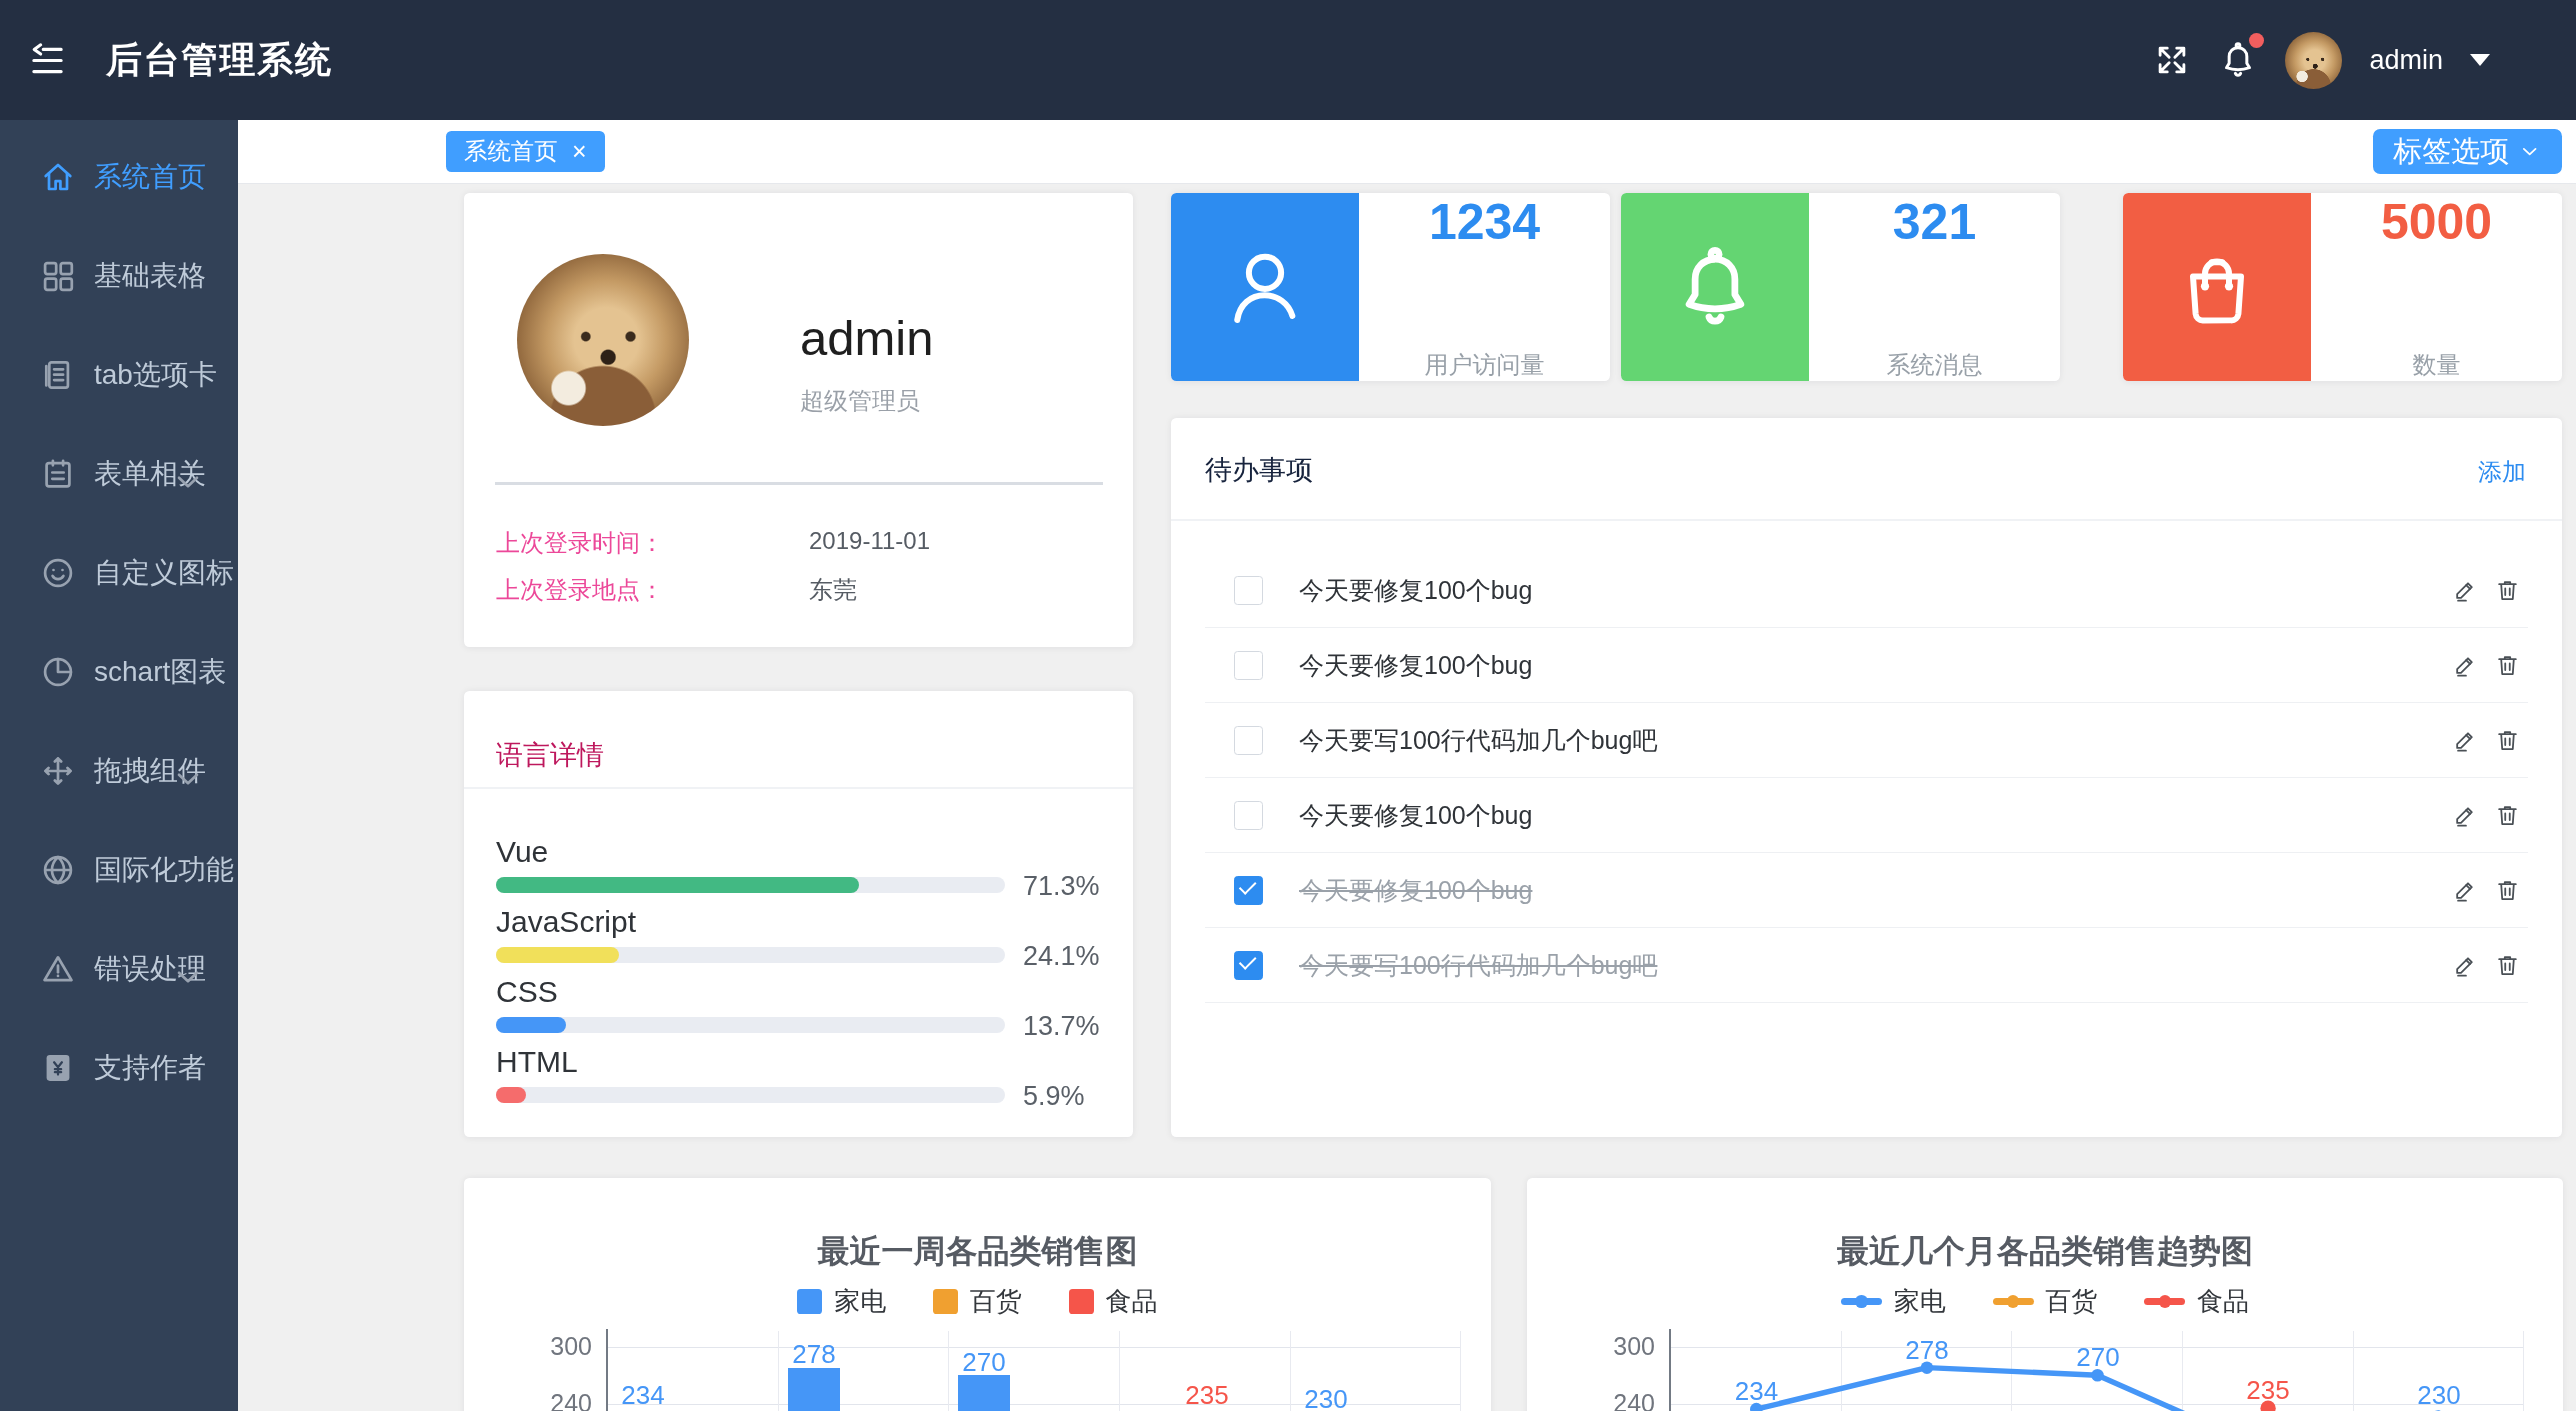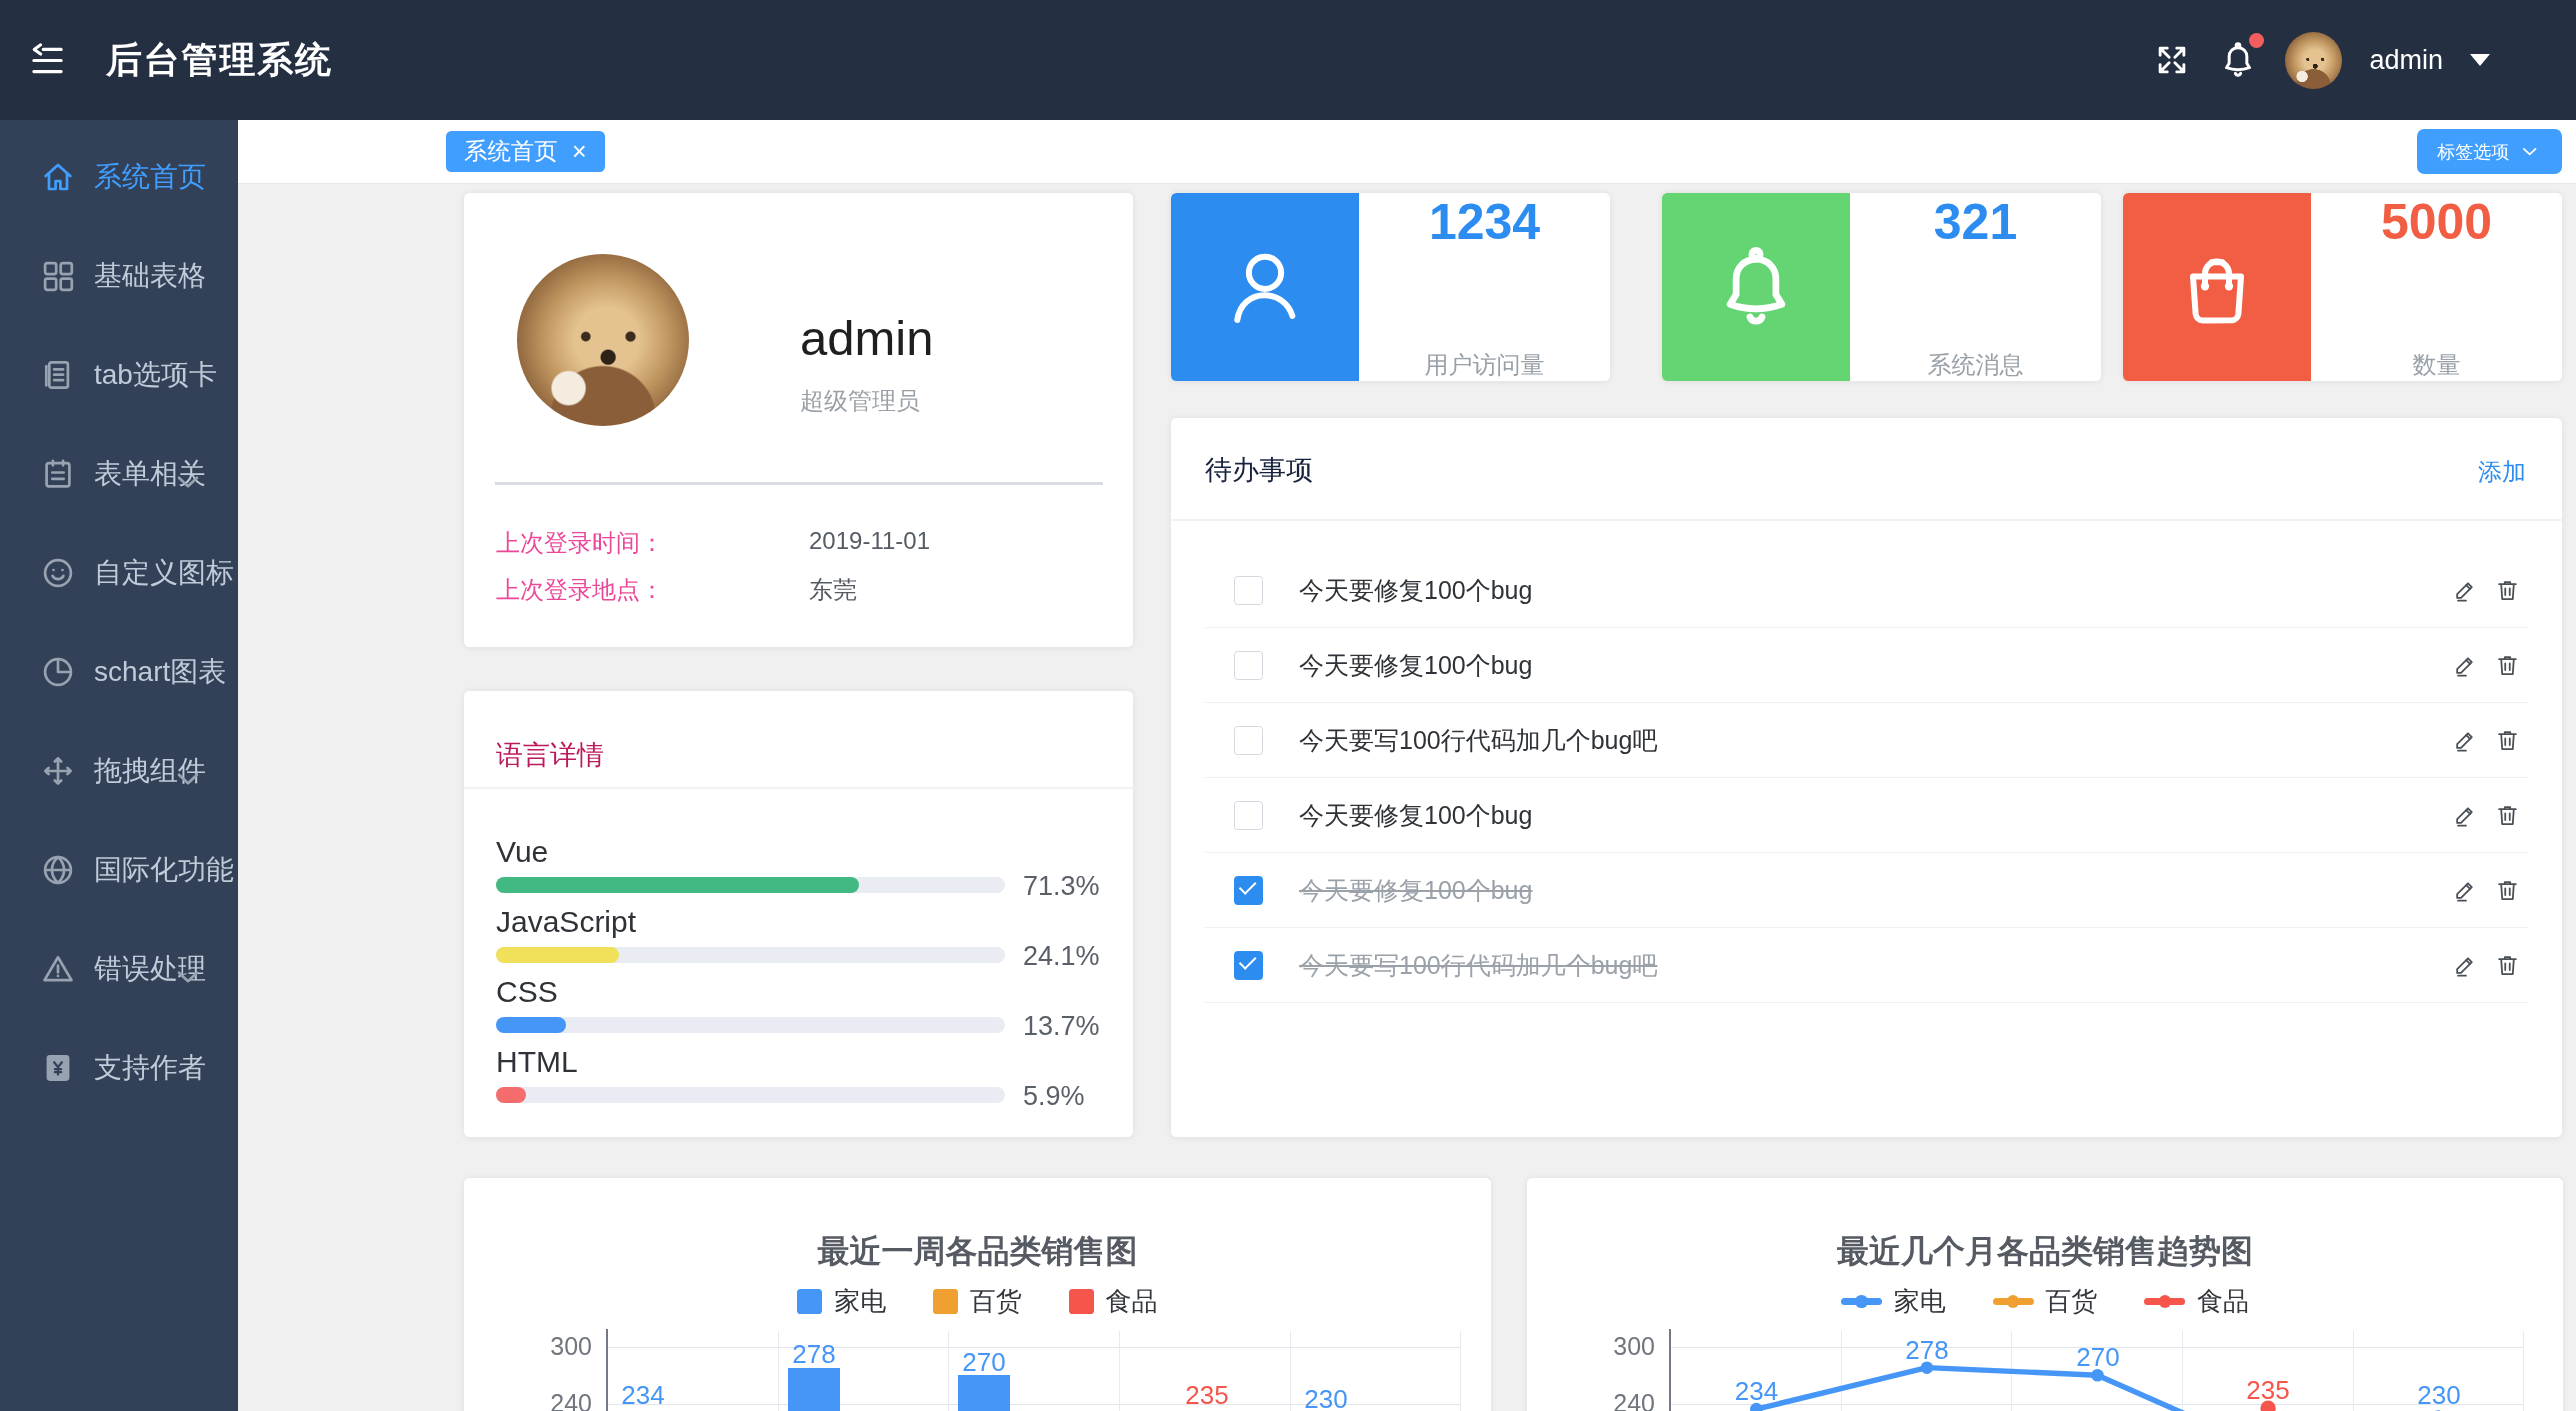--- a/index.html
+++ b/index.html
@@ -46,21 +46,21 @@
 
   
   #tabbar{position:absolute;left:238px;top:120px;right:0;height:63px;background:#fff;z-index:10;
     border-bottom:0.9px solid #e6e8ec;}
   .tab-pill{position:absolute;left:208px;top:10.8px;height:41px;background:#409eff;border-radius:5.4px;
     display:inline-flex;align-items:center;padding:0 18px;cursor:pointer;}
   .tab-pill .t{color:#fff;font-size:23.4px;}
   .tab-pill .x{color:#fff;font-size:25px;margin-left:14.4px;line-height:1;cursor:pointer;}
   .tag-btn{position:absolute;right:14.4px;top:9px;height:45px;background:#409eff;border-radius:7.2px;
     display:inline-flex;align-items:center;padding:0 20px;cursor:pointer;gap:9px;}
-  .tag-btn .t{color:#fff;font-size:18px;}
+  .tag-btn .t{color:#fff;font-size:29px;}
   .tag-btn .icon{width:23.4px;height:23.4px;color:#fff;}
 
   
   #content{position:absolute;left:238px;top:183px;right:0;bottom:0;background:#f0f0f0;}
   .panel{position:absolute;background:#fff;border-radius:5.4px;box-shadow:0 0.9px 7.2px rgba(0,21,41,.07);}
 
   
   #user-card{left:226px;top:10px;width:669px;height:454px;}
   .uc-avatar{position:absolute;left:53px;top:61px;width:172px;height:172px;}
   .uc-name{position:absolute;left:336px;top:117px;font-size:49px;color:#1f1f1f;}
@@ -312,21 +312,21 @@
               <circle cx="12" cy="8.2" r="4.3"></circle>
               <path d="M4.6 20.8c.6-4.2 3.6-6.6 7.3-6.6 3.3 0 6.3 2 7.4 5.5"></path>
             </svg>
           </span>
         </div>
         <div class="stat-right">
           <div class="stat-num" style="color: rgb(45, 140, 240);">1234</div>
           <div class="stat-label">用户访问量</div>
         </div>
       </div>
-      <div class="panel stat-card" style="left: 1424px;">
+      <div class="panel stat-card" style="left: 1383px;">
         <div class="stat-iconbox" style="background: rgb(100, 213, 114);">
           <span class="icon">
             <svg viewBox="0 0 24 24" fill="none" stroke="currentColor" stroke-width="1.8" stroke-linecap="round" stroke-linejoin="round">
               <path d="M12 4.6c-3.1 0-5.3 2.3-5.3 5.3v4.1l-1.6 2.6c2.2.8 4.5 1.2 6.9 1.2s4.7-.4 6.9-1.2l-1.6-2.6V9.9c0-3-2.2-5.3-5.3-5.3z"></path>
               <circle cx="12" cy="3.3" r="1.1"></circle>
               <path d="M10.4 20a1.7 1.7 0 0 0 3.2 0"></path>
             </svg>
           </span>
         </div>
         <div class="stat-right">

